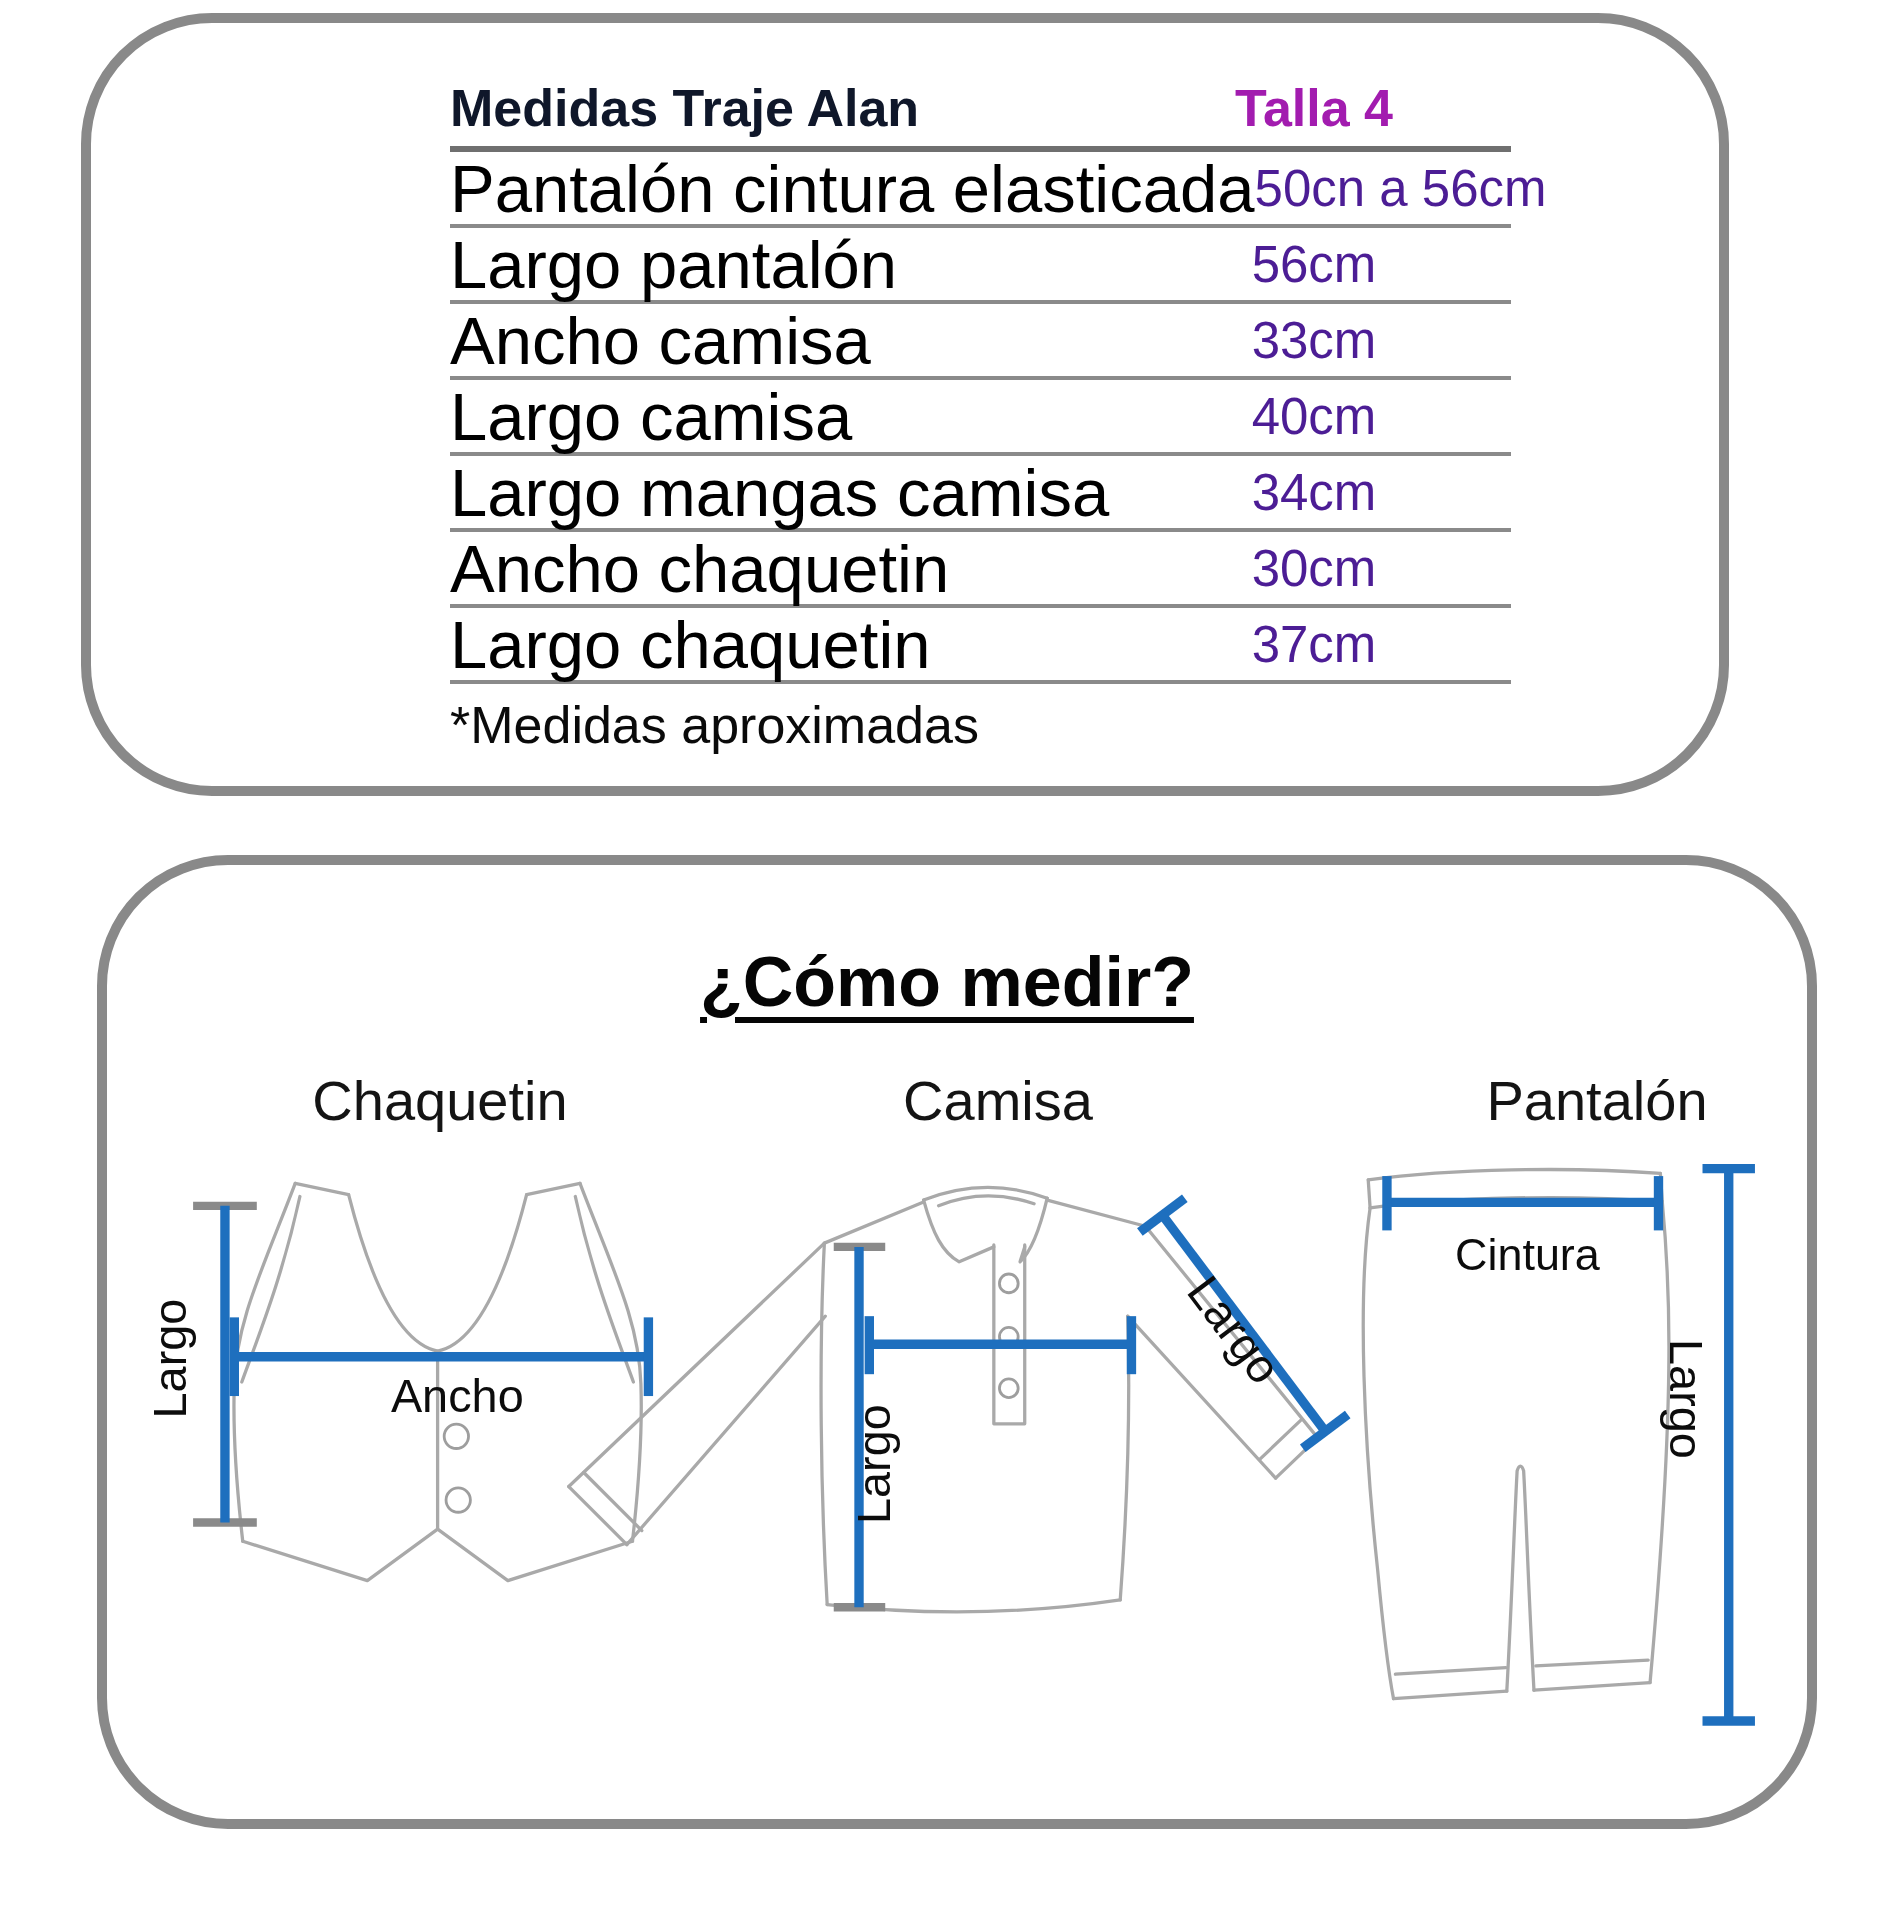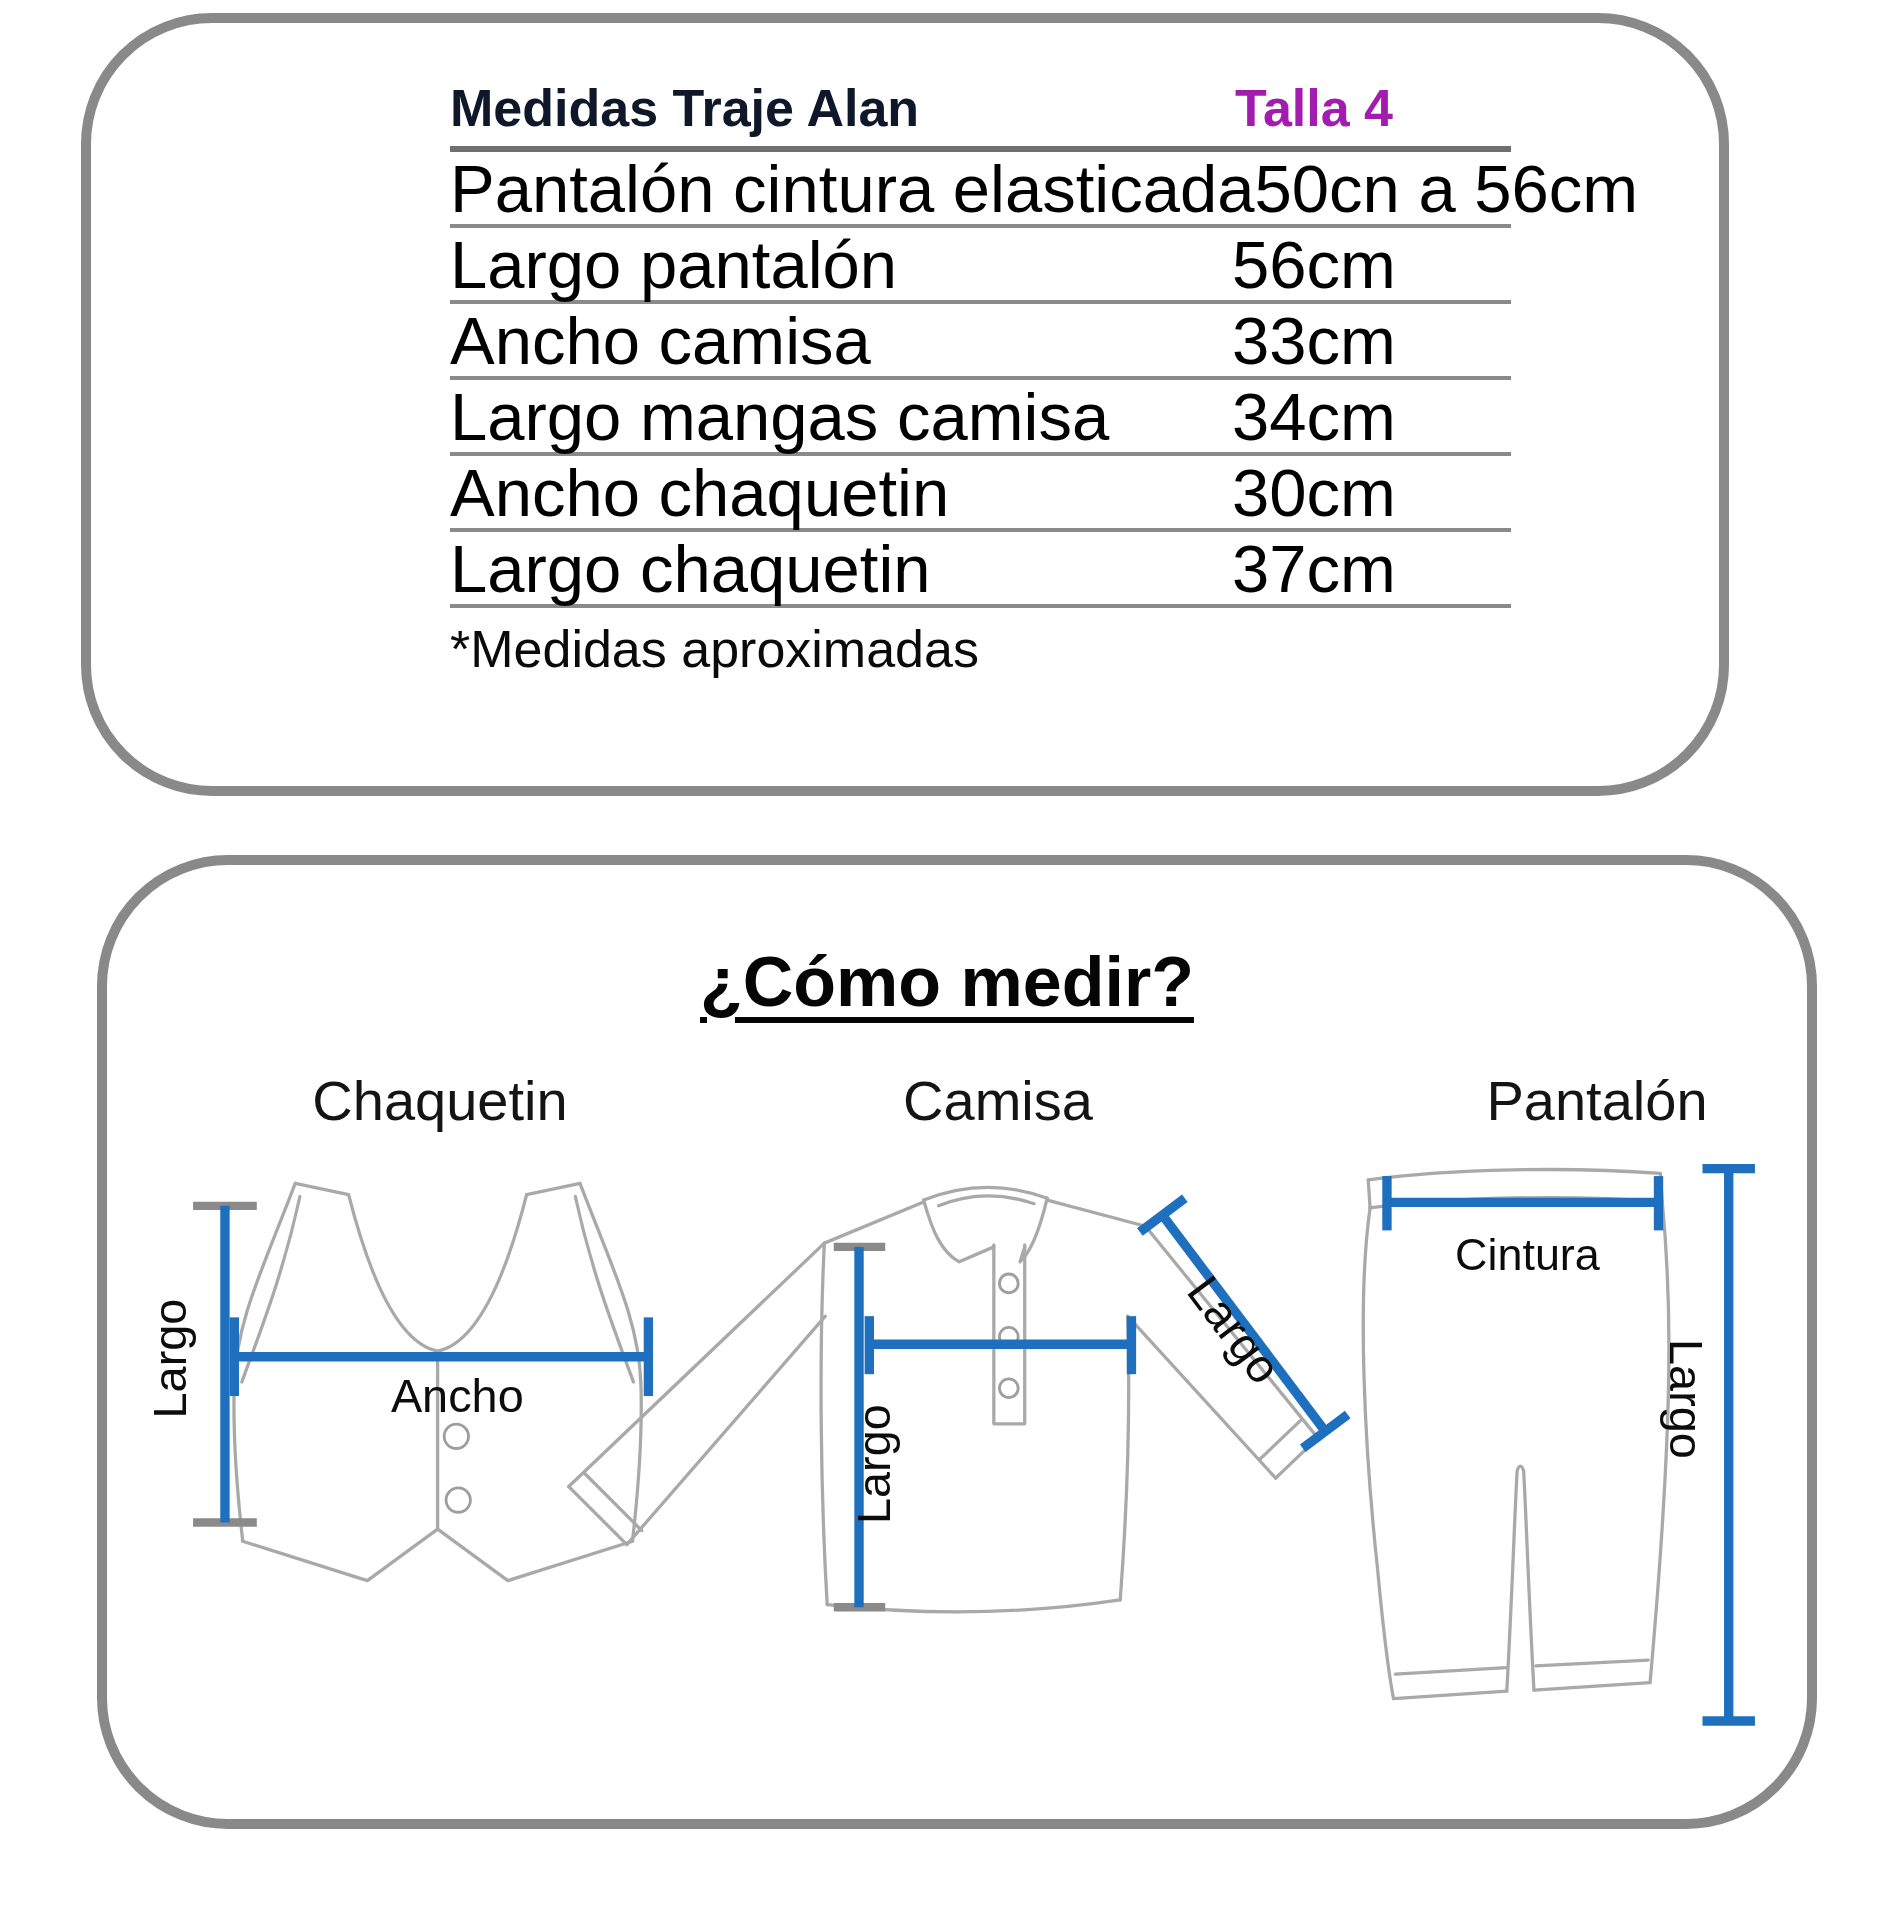--- a/index.html
+++ b/index.html
@@ -13,21 +13,21 @@
   #panel-top{left:81px;top:13px;width:1628px;height:763px;}
   #panel-bottom{left:97px;top:855px;width:1700px;height:954px;}
 
   
   #size-table{position:absolute;left:359px;top:47px;width:1061px;}
   .t-row{display:flex;align-items:center;}
   .t-header{height:76px;border-bottom:6.6px solid #6f6f6f;}
   .t-data{height:72px;border-bottom:4.7px solid #8a8a8a;}
   .t-label{flex:1;font-size:67px;color:#000000;white-space:nowrap;}
   .t-header .t-label{font-size:52px;font-weight:bold;color:#0f172a;}
-  .t-value{width:394px;text-align:center;font-size:67px;color:#000000;white-space:nowrap;}
+  .t-value{width:394px;text-align:center;font-size:51px;color:#4c1d95;white-space:nowrap;}
   .t-header .t-value{font-size:52px;font-weight:bold;color:#a21caf;}
   .t-footnote{height:81px;display:flex;align-items:center;font-size:52px;color:#0a0a0a;}
 
   
   #htm-title{
     position:absolute;left:97px;top:942px;width:1700px;text-align:center;
     font-size:70px;font-weight:bold;color:#050505;
     text-decoration:underline;text-decoration-thickness:5.6px;text-underline-offset:11.2px;
   }
   .garment-label{
@@ -64,20 +64,24 @@
         <div class="t-label">Pantalón cintura elasticada</div>
         <div class="t-value">50cn a 56cm</div>
       </div>
       <div class="t-row t-data">
         <div class="t-label">Largo pantalón</div>
         <div class="t-value">56cm</div>
       </div>
       <div class="t-row t-data">
         <div class="t-label">Ancho camisa</div>
         <div class="t-value">33cm</div>
+      </div>
+      <div class="t-row t-data">
+        <div class="t-label">Largo camisa</div>
+        <div class="t-value">40cm</div>
       </div>
       <div class="t-row t-data">
         <div class="t-label">Largo mangas camisa</div>
         <div class="t-value">34cm</div>
       </div>
       <div class="t-row t-data">
         <div class="t-label">Ancho chaquetin</div>
         <div class="t-value">30cm</div>
       </div>
       <div class="t-row t-data">

